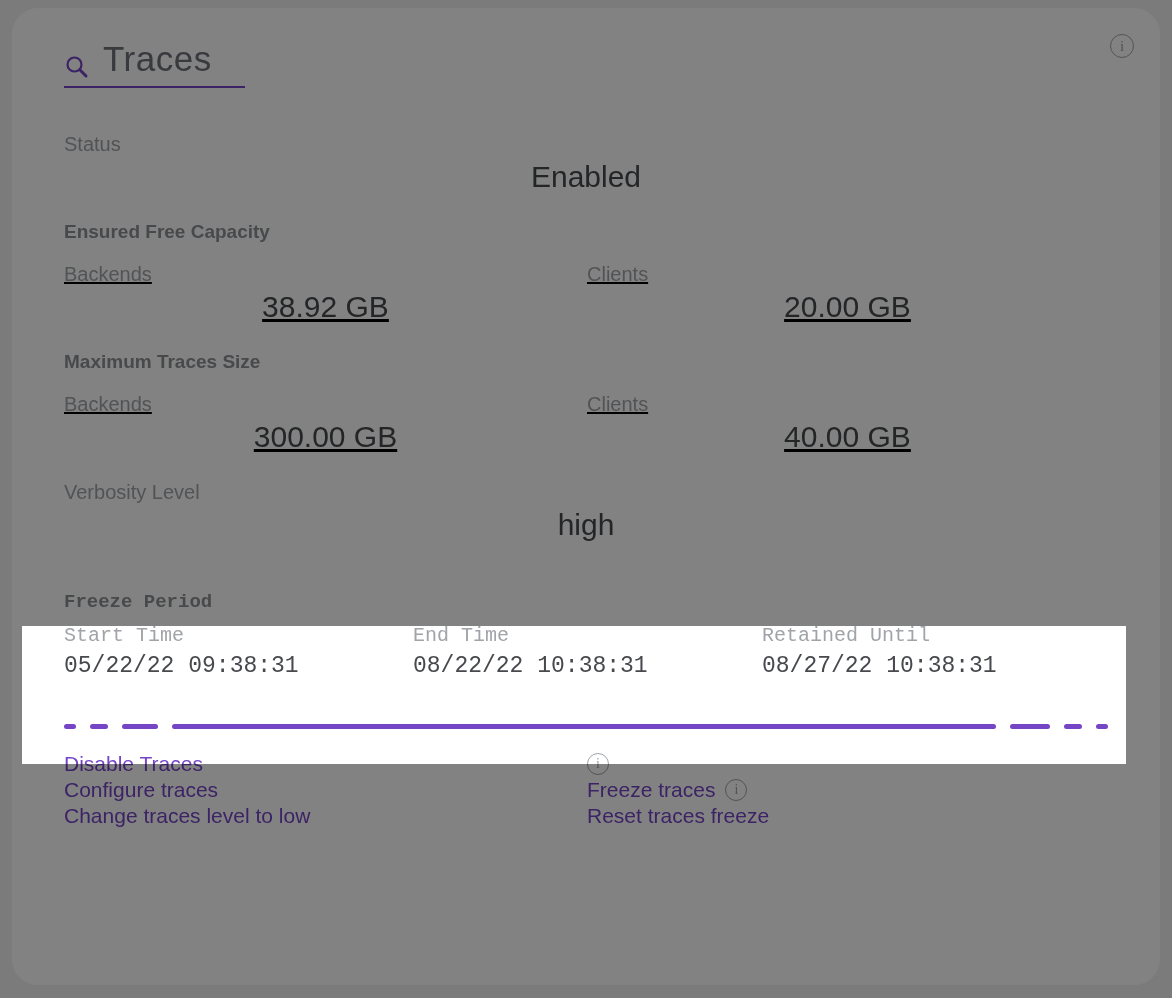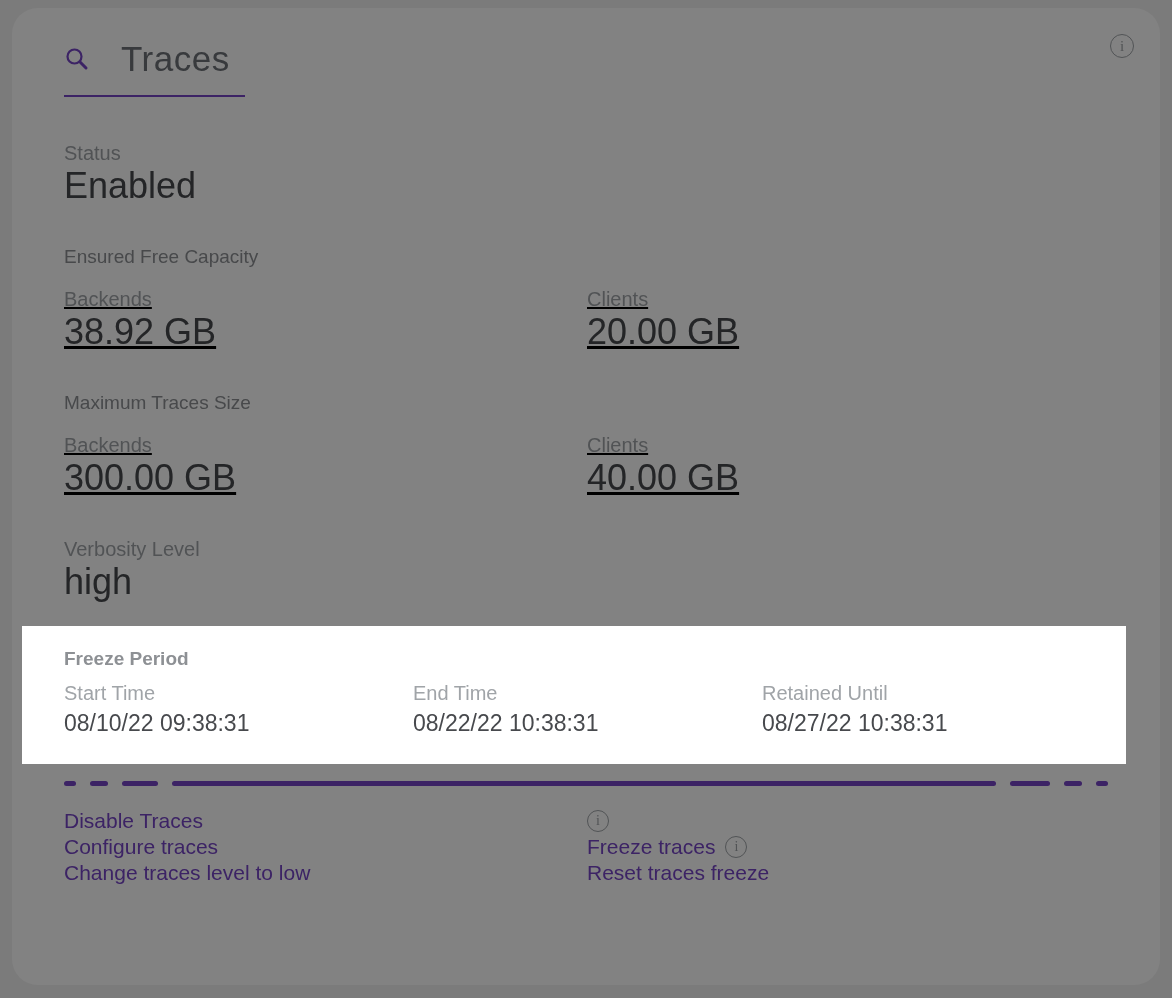--- a/index.html
+++ b/index.html
@@ -23,62 +23,63 @@
   .card{
     position:absolute;
     left:12px; top:8px;
     width:1148px; height:977px;
     background:var(--card-bg);
     border-radius:26px;
     padding:30px 52px 0 52px;
   }
   
   .title-wrap{
-    display:flex; align-items:center; gap:31px;
+    display:flex; align-items:flex-end; gap:13px;
     width:181px;
     border-bottom:2px solid var(--accent-purple);
-    padding-bottom:15px;
+    padding-bottom:6px;
   }
   .title-wrap svg{flex:0 0 auto; display:block;}
   .page-title{
     font-size:35px; line-height:42px;
     font-weight:400;
     color:var(--title-color);
     letter-spacing:0.5px;
   }
   .card-info{
     position:absolute; top:26px; right:26px;
     width:24px;height:24px;border-radius:50%;
     border:1.5px solid var(--icon-gray);
     color:var(--icon-gray);
     display:flex;align-items:center;justify-content:center;
     font-family:"Liberation Serif", serif;
     font-size:15px; cursor:pointer;
   }
   
   .label{font-size:20px; line-height:24px; color:var(--label-color);}
-  .value-lg{font-size:36px; line-height:38px; color:var(--value-color); margin-top:2px;}
+  .value-lg{font-size:30px; line-height:38px; color:var(--value-color); margin-top:2px;text-align:center;}
   .sec-heading{
-    margin-top:40px;
+    margin-top:24px;
     font-size:19px; line-height:24px;
-    font-weight:400; color:var(--heading-color);
+    font-weight:700; color:var(--heading-color);
   }
   .status-block{margin-top:44px;}
   .two-col{
     margin-top:18px;
     display:grid; grid-template-columns:523px 1fr;text-decoration:underline;
   }
-  .verbosity-block{margin-top:40px;}
+  .verbosity-block{margin-top:24px;}
   
   .freeze-box{
     margin-top:28px;
     margin-left:-42px; margin-right:-18px;
     background:#ffffff;
     padding:18px 20px 32px 42px;
     position:relative;
+    font-family:Liberation Mono, monospace;
   }
   .freeze-heading{
     font-size:19px; line-height:24px;
     font-weight:700; color:var(--heading-color);
   }
   .three-col{
     margin-top:10px;
     display:grid; grid-template-columns:349px 349px 1fr;
   }
   .value-md{font-size:23px; line-height:32px; color:var(--value-color); margin-top:2px;}
@@ -167,21 +168,21 @@
   <div class="verbosity-block">
     <div class="label">Verbosity Level</div>
     <div class="value-lg">high</div>
   </div>
 
   <div class="freeze-box">
     <div class="freeze-heading">Freeze Period</div>
     <div class="three-col">
       <div>
         <div class="label">Start Time</div>
-        <div class="value-md">08/10/22 09:38:31</div>
+        <div class="value-md">05/22/22 09:38:31</div>
       </div>
       <div>
         <div class="label">End Time</div>
         <div class="value-md">08/22/22 10:38:31</div>
       </div>
       <div>
         <div class="label">Retained Until</div>
         <div class="value-md">08/27/22 10:38:31</div>
       </div>
     </div>

